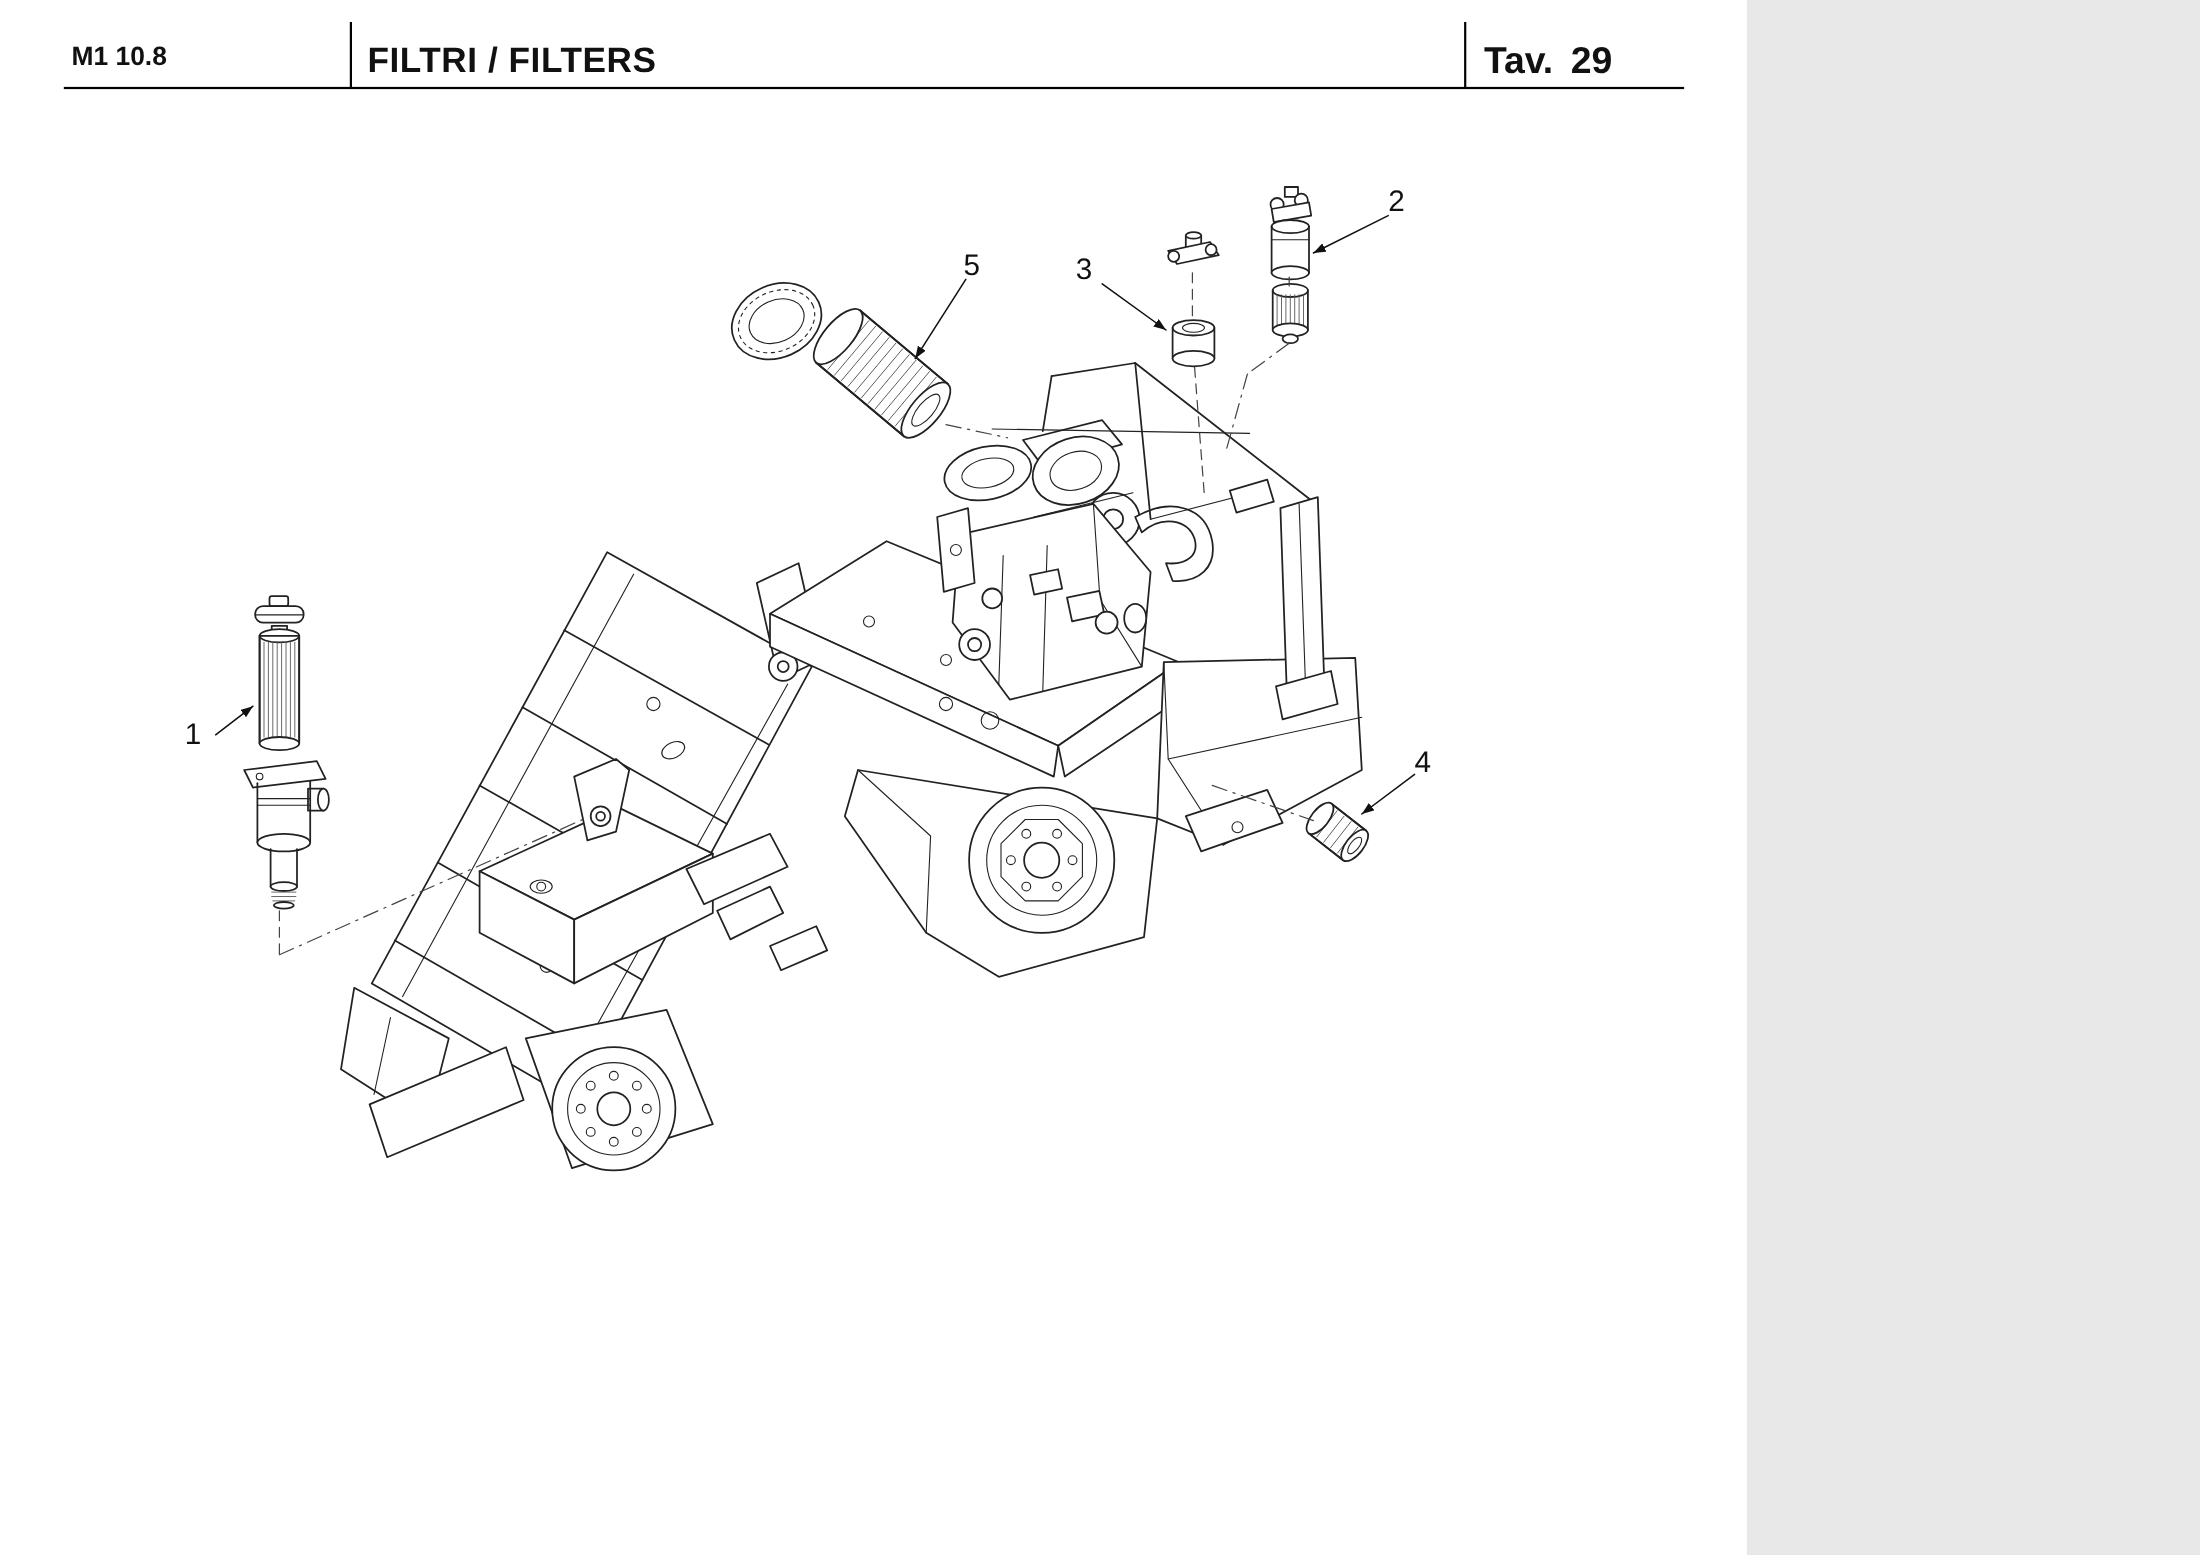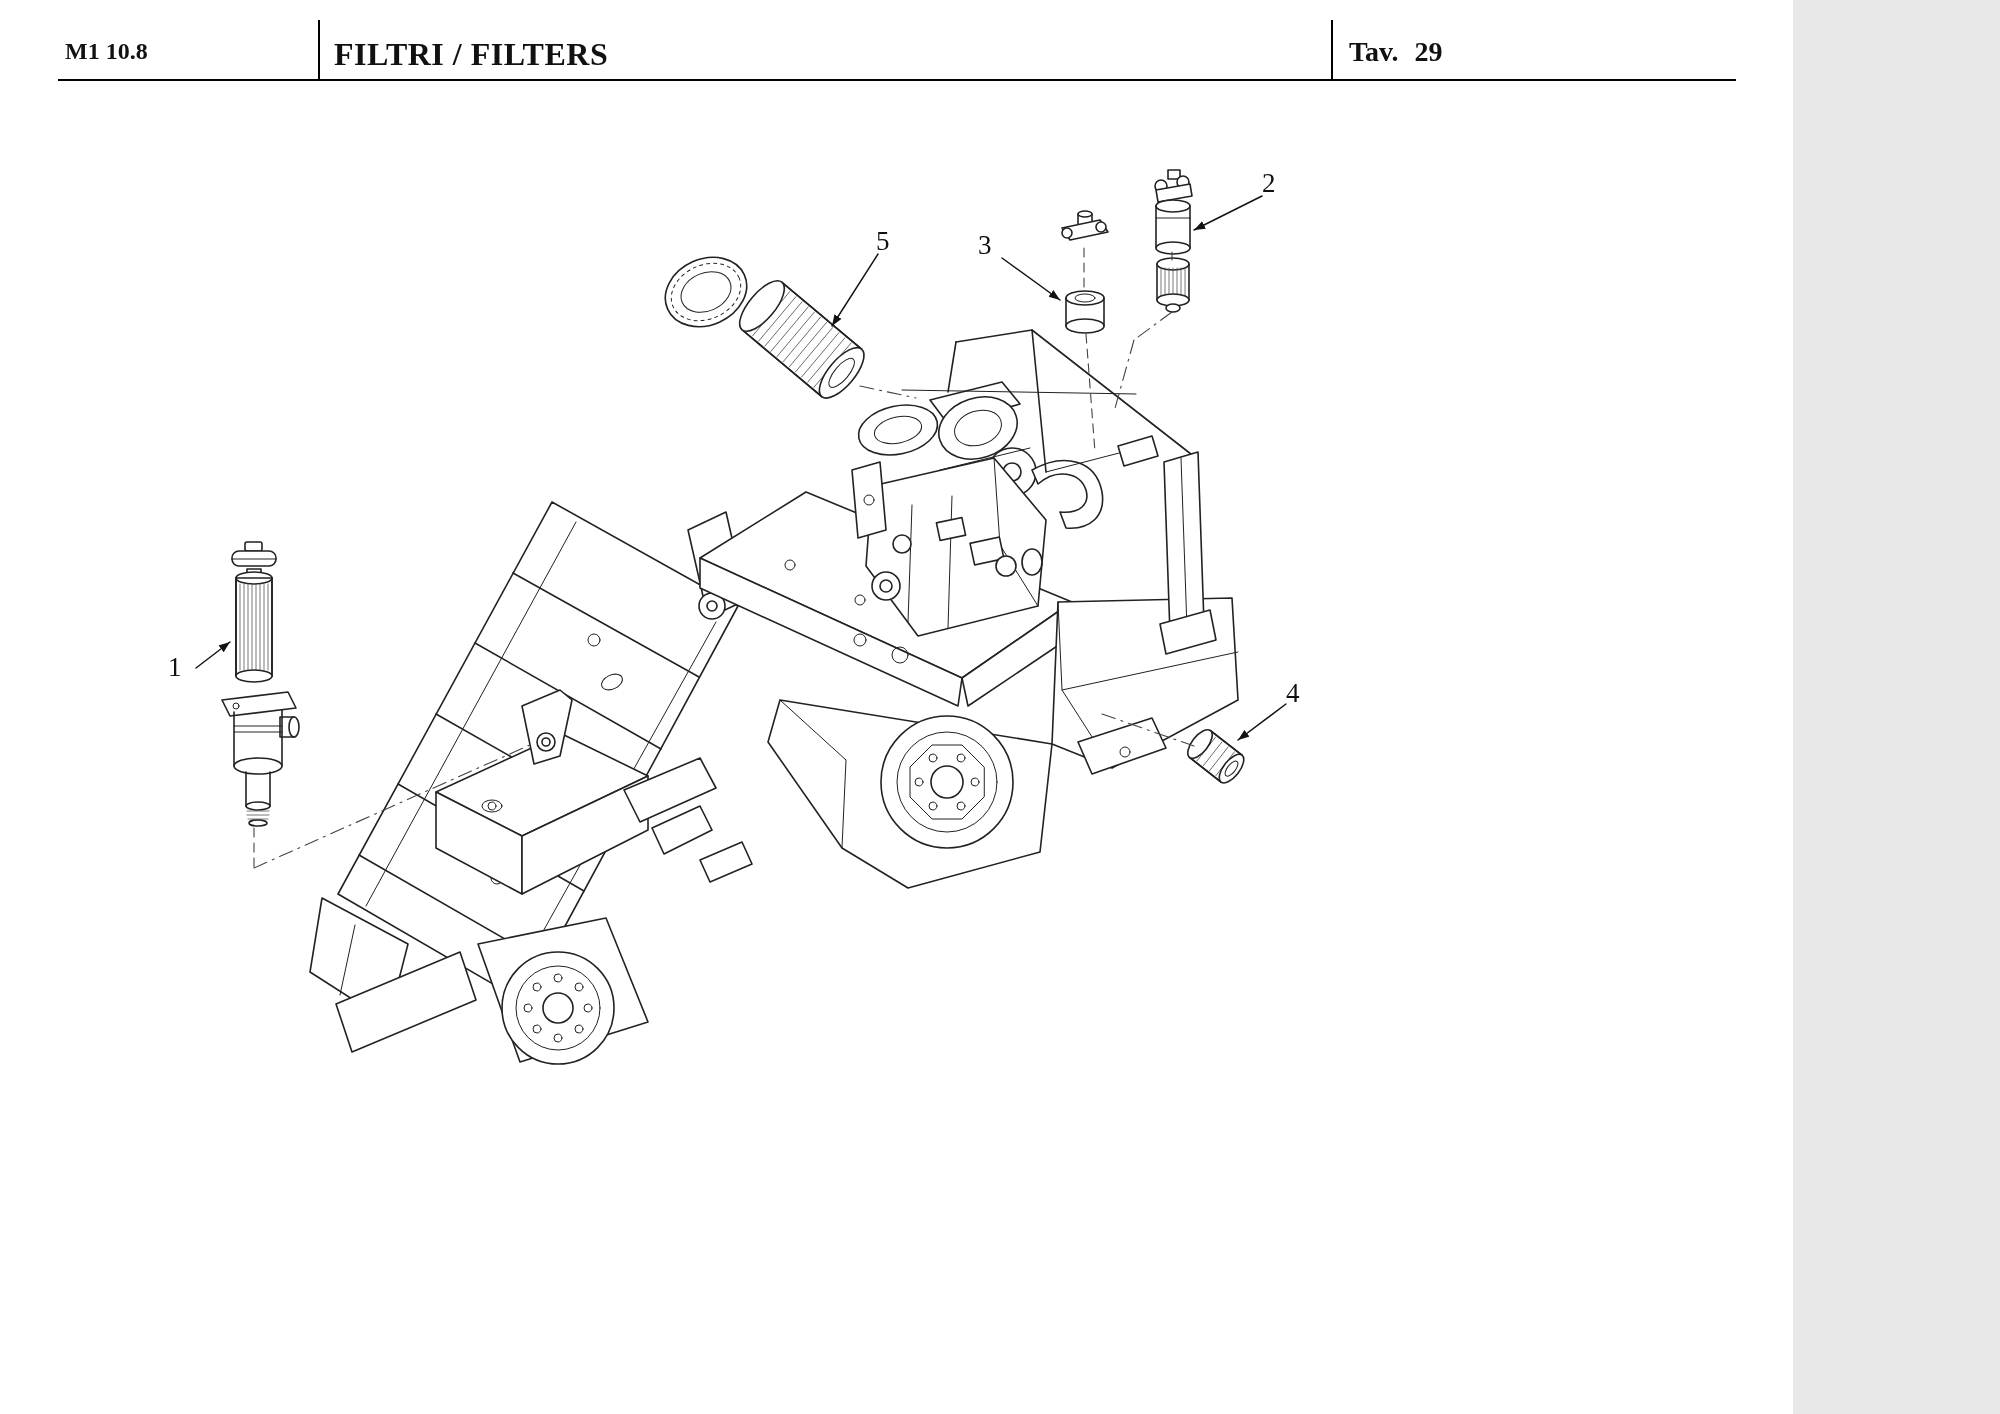--- a/index.html
+++ b/index.html
@@ -1,28 +1,28 @@
 <!DOCTYPE html>
 <html><head>
 <meta charset="utf-8">
 <style>
   * { margin:0; padding:0; box-sizing:border-box; }
   body { background:#e8e8e8; }
   .page {
-    position:relative; width:1793px; height:1414px; background:#fff;
-    font-family:Liberation Serif, serif; color:#111; overflow:hidden;text-align:center;
+    position:relative; width:1588px; height:1414px; background:#fff;
+    font-family:Liberation Sans, sans-serif; color:#111; overflow:hidden;text-align:center;
   }
   
   .h-rule { position:absolute; left:58px; right:57px; top:79px; border-top:2.5px solid #000; }
   .h-sep  { position:absolute; top:20px; height:60px; width:0; border-left:2px solid #000; }
   .sep1 { left:318px; }
   .sep2 { left:1331px; }
   .h-left   { position:absolute; left:65px;  top:38px; font-size:24px; font-weight:bold; }
   .h-center { position:absolute; left:334px; top:36px; font-size:32px; font-weight:bold; letter-spacing:.5px; }
-  .h-right  { position:absolute; left:1349px; top:36px; font-size:28px; font-weight:bold; }
+  .h-right  { position:absolute; left:1349px; top:36px; font-size:34px; font-weight:bold; }
   .h-right .tav-num { margin-left:16px; }
   
   .drawing-area { position:absolute; inset:0; }
   svg { position:absolute; left:0; top:0; }
   svg * { stroke:#222; stroke-width:1.6; fill:none; stroke-linejoin:round; stroke-linecap:round; }
   svg .f   { fill:#fff; }
   svg .tn  { stroke-width:1; }
   svg .lt  { stroke:#555; stroke-width:.8; }
   svg .dash    { stroke:#444; stroke-width:1.1; stroke-dasharray:9 6; }
   svg .dashdot { stroke:#444; stroke-width:1.1; stroke-dasharray:14 6 2 6; }

